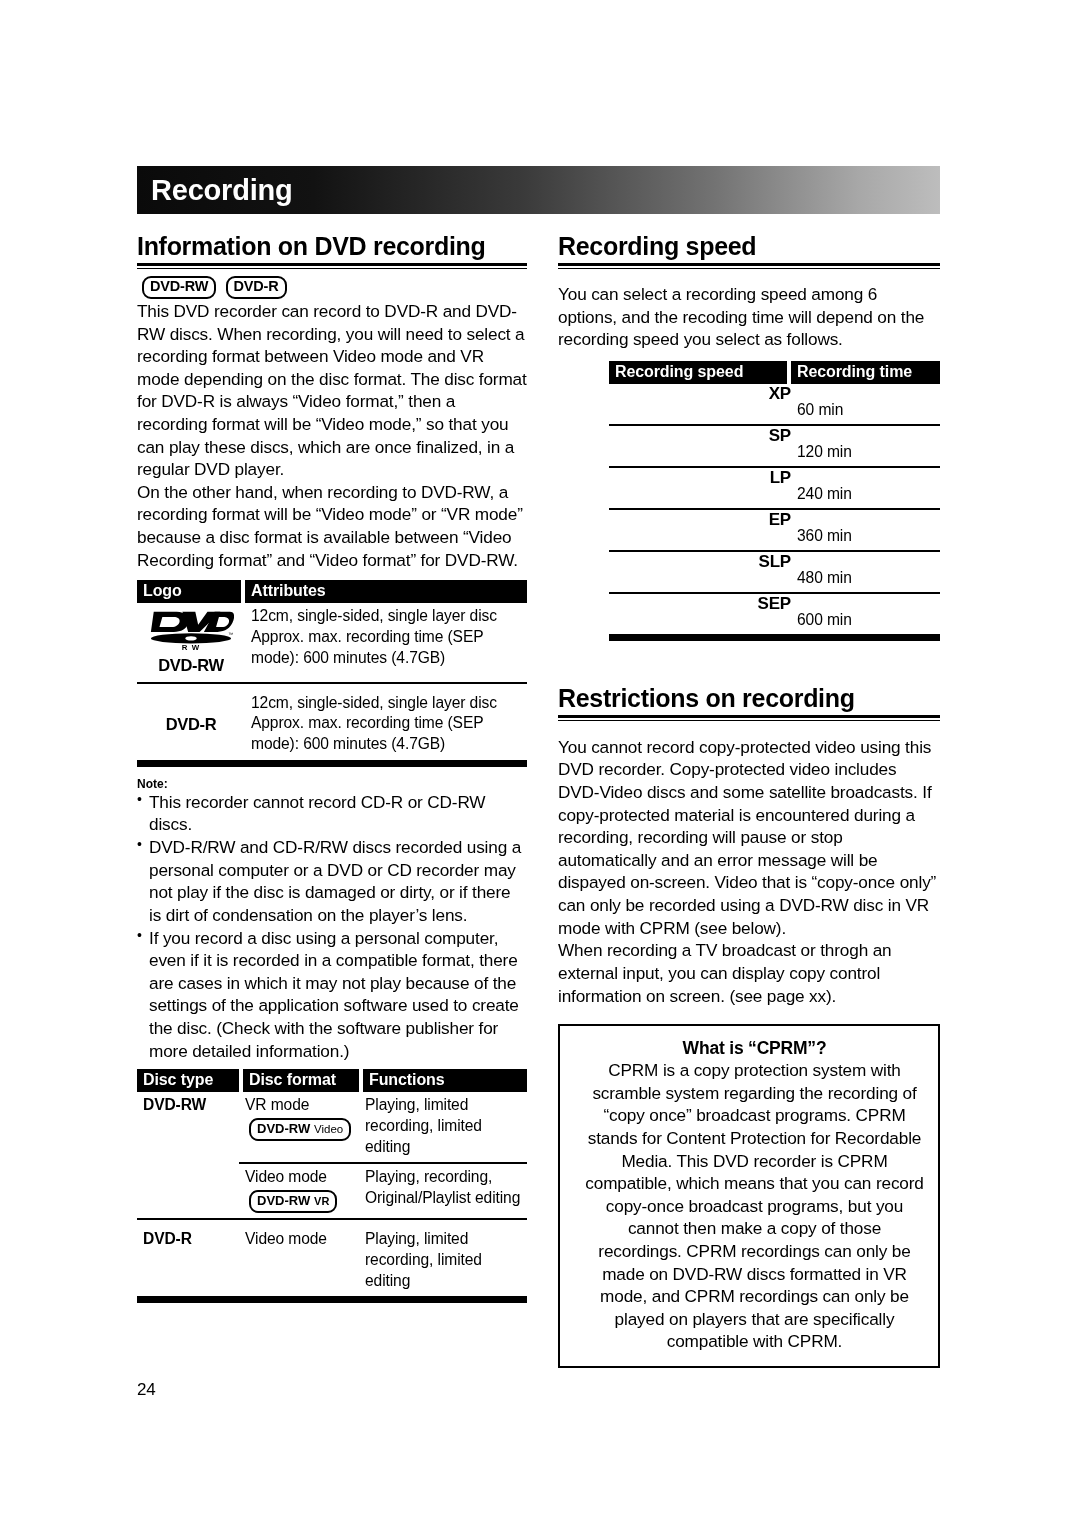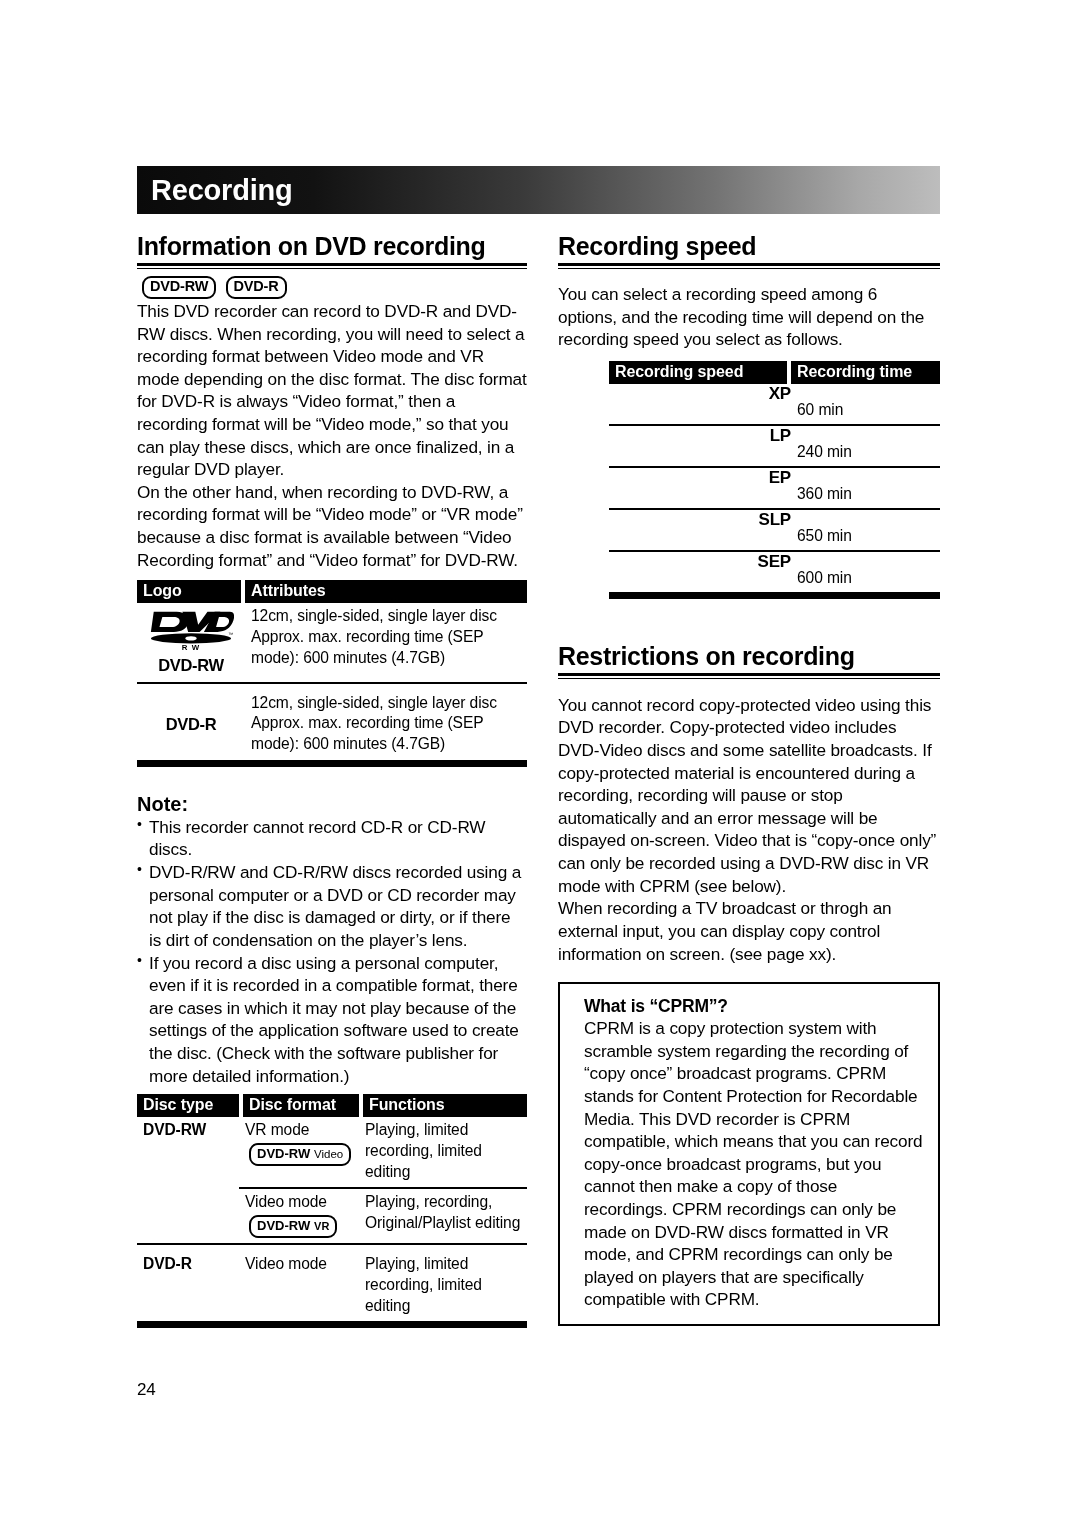--- a/index.html
+++ b/index.html
@@ -163,23 +163,23 @@
   .logo-name {
     font-size: 16.5px;
     font-weight: bold;
     letter-spacing: -0.3px;
     display: block;
     text-align: center;
   }
 
   
   .note-title {
-    font-size: 20px;
-    font-weight: bold;
-    margin: 26px 0 0 0;
+    font-size: 12px;
+    font-weight: bold;
+    margin: 10px 0 0 0;
   }
   ul.note {
     list-style: none;
     margin: 0;
     padding: 0;
   }
   ul.note li {
     font-size: 17.2px;
     line-height: 1.315;
     position: relative;
@@ -239,20 +239,21 @@
   .speed-foot {
     border-top: 7px solid #000;
     height: 0;
   }
 
   
   .cprm-box {
     border: 2.2px solid #000;
     padding: 12px 13px 13px 24px;
     margin-top: 17px;
+    text-align: center;
   }
   .cprm-title {
     font-size: 17.5px;
     font-weight: bold;
     margin: 0 0 0 0;
     letter-spacing: -0.2px;
   }
 
   
   .pageno {
@@ -386,40 +387,48 @@
           <tr class="row first">
             <td colspan="2">
                 <span class="sp-label">XP</span>
               </td>
             <td>
                 <span class="sp-time">60 min</span>
               </td>
           </tr>
           <tr class="row">
             <td colspan="2">
+                <span class="sp-label">SP</span>
+              </td>
+            <td>
+                <span class="sp-time">120 min</span>
+              </td>
+          </tr>
+          <tr class="row">
+            <td colspan="2">
                 <span class="sp-label">LP</span>
               </td>
             <td>
                 <span class="sp-time">240 min</span>
               </td>
           </tr>
           <tr class="row">
             <td colspan="2">
                 <span class="sp-label">EP</span>
               </td>
             <td>
                 <span class="sp-time">360 min</span>
               </td>
           </tr>
           <tr class="row">
             <td colspan="2">
                 <span class="sp-label">SLP</span>
               </td>
             <td>
-                <span class="sp-time">650 min</span>
+                <span class="sp-time">480 min</span>
               </td>
           </tr>
           <tr class="row">
             <td colspan="2">
                 <span class="sp-label">SEP</span>
               </td>
             <td>
                 <span class="sp-time">600 min</span>
               </td>
           </tr>

